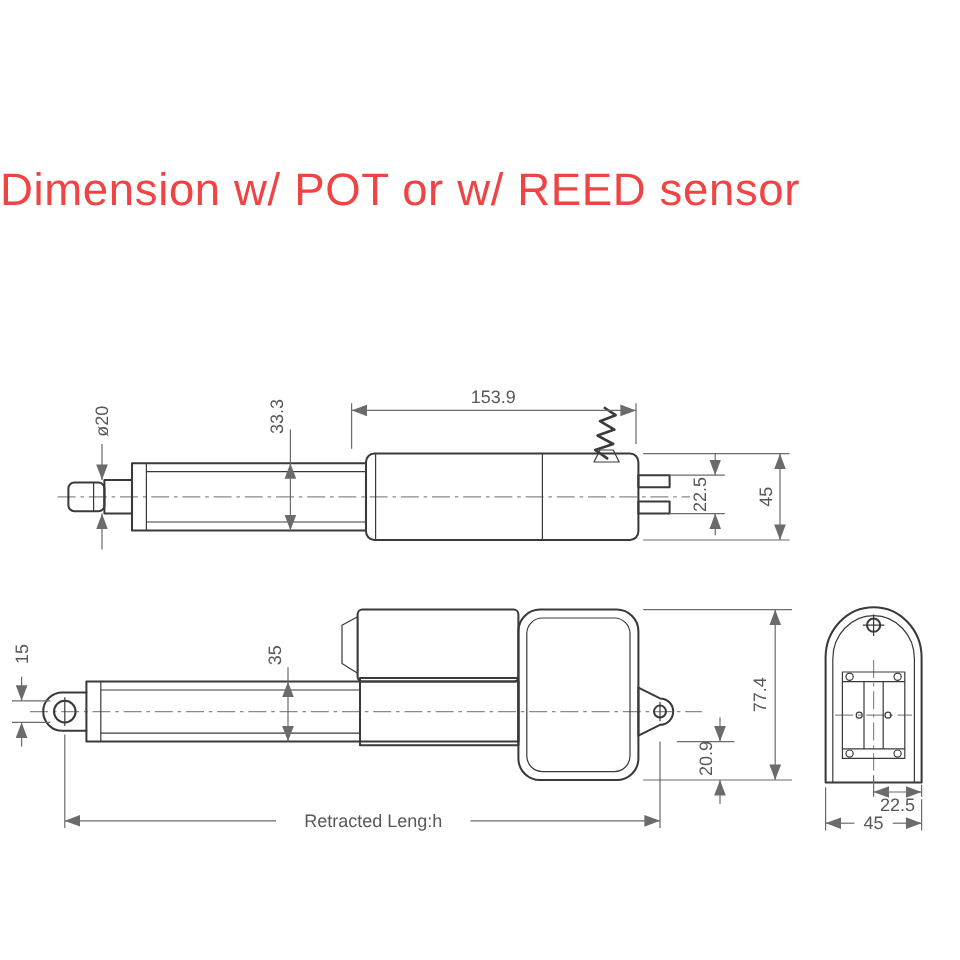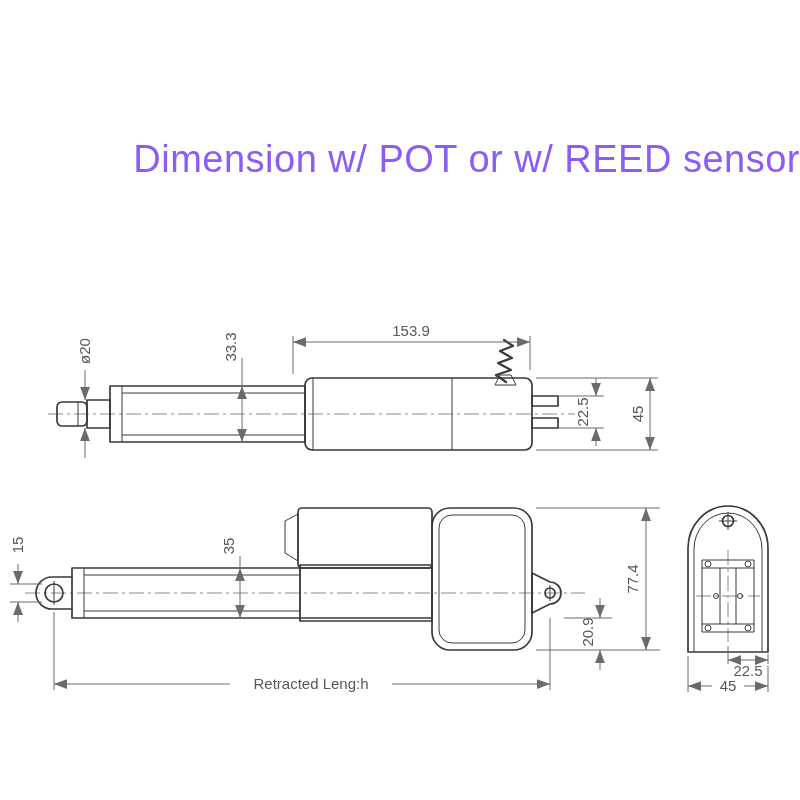--- a/index.html
+++ b/index.html
@@ -1,17 +1,17 @@
 <!DOCTYPE html>
 <html><head>
 <meta charset="utf-8">
 <style>
   html,body{margin:0;padding:0;background:#ffffff;width:800px;height:800px;overflow:hidden}
   .page{position:relative;width:800px;height:800px;font-family:"Liberation Sans",sans-serif;background:#fff}
-  .title{position:absolute;top:138px;left:0;width:100%;text-align:right;font-size:38px;font-weight:400;color:#8b5cf6;letter-spacing:.5px}
+  .title{position:absolute;top:138px;left:0;width:100%;text-align:left;font-size:38px;font-weight:400;color:#ef4444;letter-spacing:.5px}
   svg{position:absolute;top:0;left:0}
   .outline{fill:none;stroke:#3a3a3a;stroke-width:1.7;stroke-linejoin:round;stroke-linecap:round}
   .detail{fill:none;stroke:#3a3a3a;stroke-width:1;stroke-linejoin:round}
   .spring{fill:none;stroke:#3a3a3a;stroke-width:2.2;stroke-linejoin:round;stroke-linecap:round}
   .dimline{fill:none;stroke:#6b6b6b;stroke-width:1}
   .cl{fill:none;stroke:#8a8a8a;stroke-width:1;stroke-dasharray:15 4 3 4}
   text.dim{fill:#585858;font-size:15px;font-family:"Liberation Sans",sans-serif}
 </style>
 </head>
 <body>

